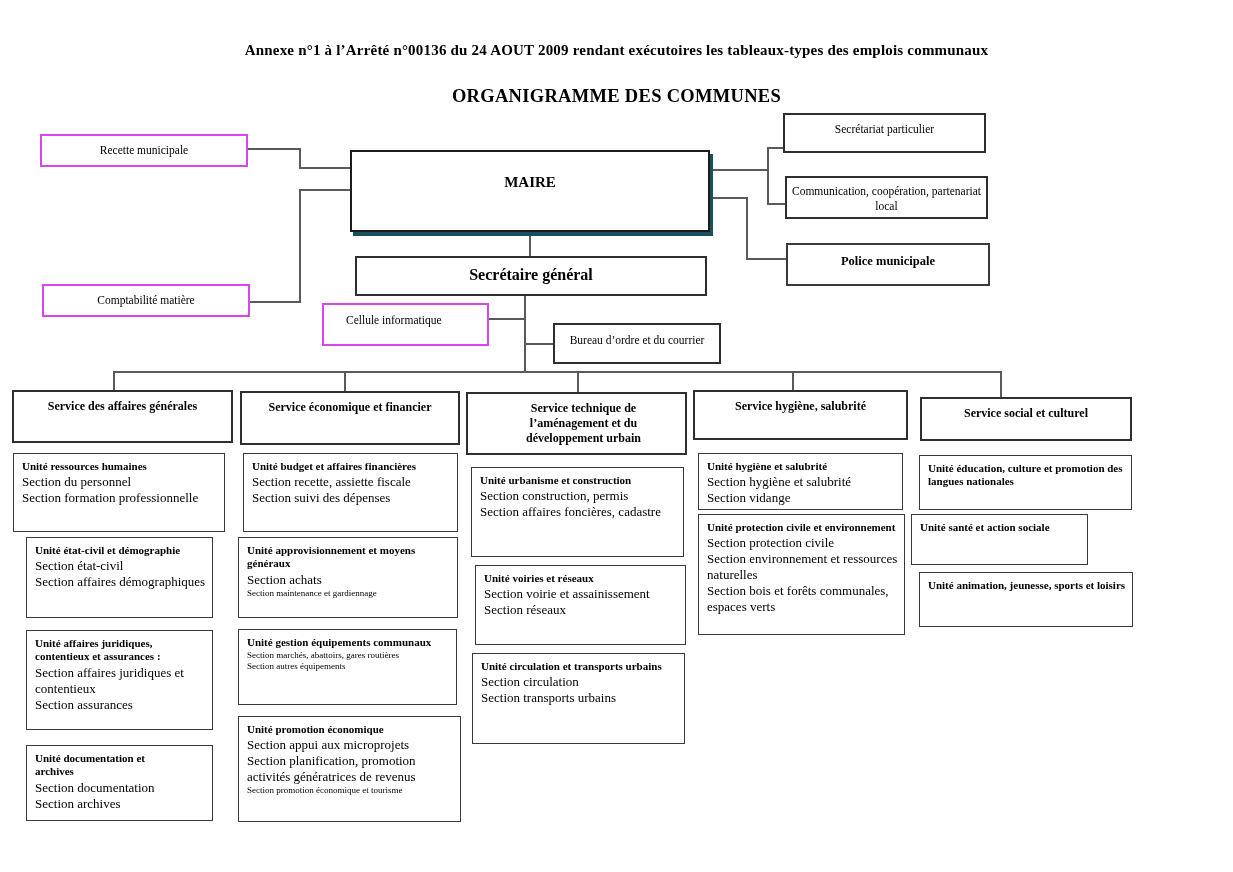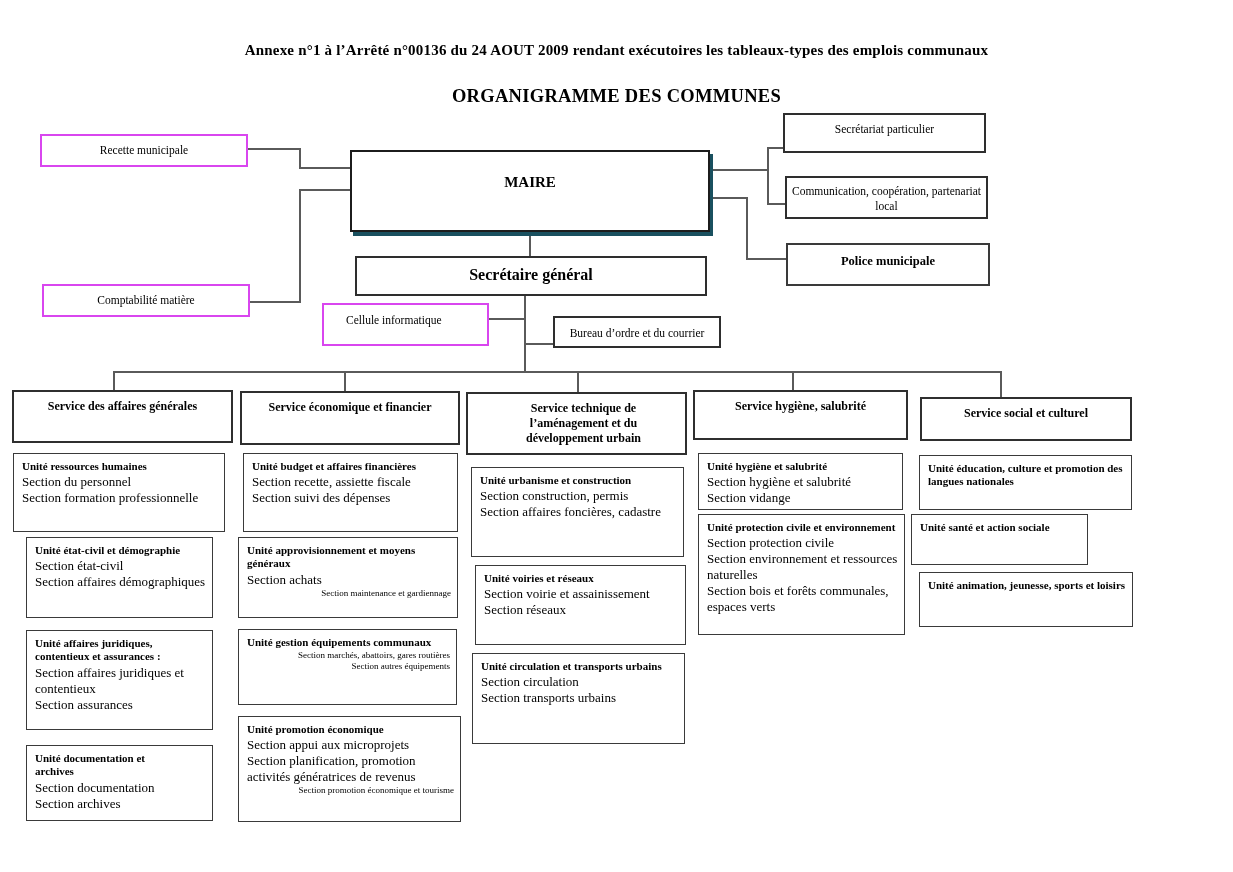--- a/index.html
+++ b/index.html
@@ -28,21 +28,21 @@
   .cellule-box{font-size:11.5px;text-align:left;padding:9px 4px 0 22px;}
   .bureau-box{font-size:11.5px;text-align:center;padding-top:9px;}
   .service-box{
     border:2px solid #2f2f2f;text-align:center;font-size:12px;font-weight:bold;
     padding:7px 8px 0 8px;line-height:1.25;
   }
   .service-box.tight{padding-left:44px;padding-right:30px;}
   .unit{border:1.5px solid #3a3a3a;padding:6px 6px 0 8px;line-height:1.22;}
   .unit-title{font-size:11px;font-weight:bold;margin-bottom:1px;}
   .section{font-size:13px;}
-  .section.sm{font-size:9px;text-align:right;}
+  .section.sm{font-size:9px;}
   .narrow-title .unit-title{max-width:150px;}
   .ln{position:absolute;background:#5a5a5a;display:block;}
 </style>
 </head>
 <body>
 
 <div class="canvas">
 
   <div class="annexe-title">Annexe n°1 à l’Arrêté n°00136 du 24 AOUT 2009 rendant exécutoires les tableaux-types des emplois communaux</div>
   <div class="main-title">ORGANIGRAMME DES COMMUNES</div>
@@ -88,21 +88,21 @@
   </div>
   <div class="box sg-box" style="left:355px;top:256px;width:352px;height:40px">
     <span>Secrétaire général</span>
   </div>
   <div class="box police-box" style="left:786px;top:243px;width:204px;height:43px">
     <span>Police municipale</span>
   </div>
   <div class="box cellule-box" style="left:322px;top:303px;width:167px;height:43px">
     <span>Cellule informatique</span>
   </div>
-  <div class="box bureau-box dark" style="left:553px;top:316px;width:168px;height:32px">
+  <div class="box bureau-box dark" style="left:553px;top:323px;width:168px;height:41px">
     <span>Bureau d’ordre et du courrier</span>
   </div>
 
   <div class="box service-box" style="left:12px;top:390px;width:221px;height:53px">
     <span>Service des affaires générales</span>
   </div>
   <div class="box service-box" style="left:240px;top:391px;width:220px;height:54px">
     <span>Service économique et financier</span>
   </div>
   <div class="box service-box tight" style="left:466px;top:392px;width:221px;height:63px">

